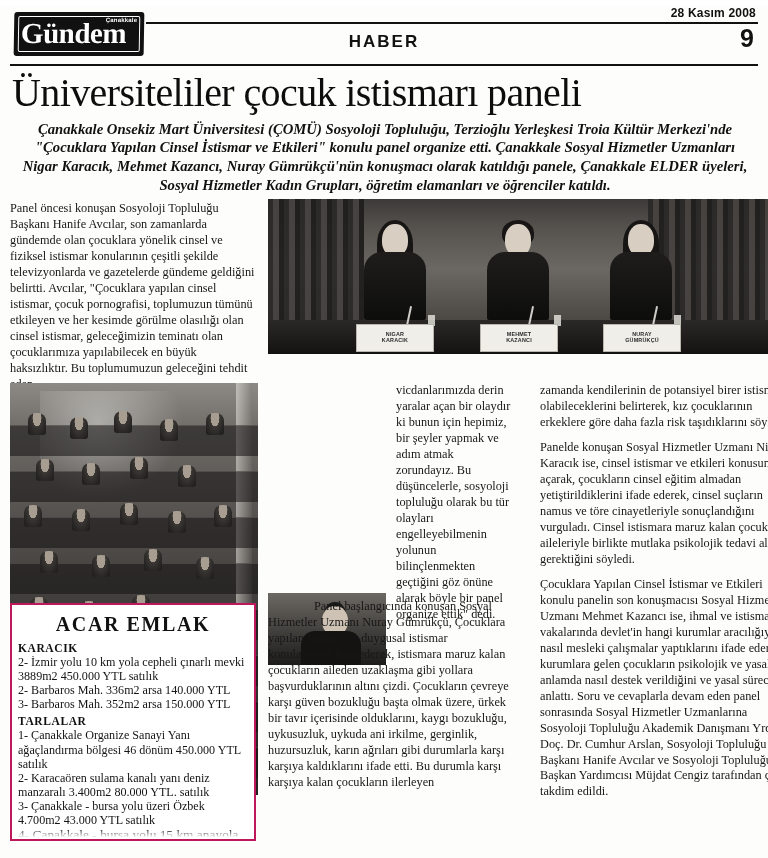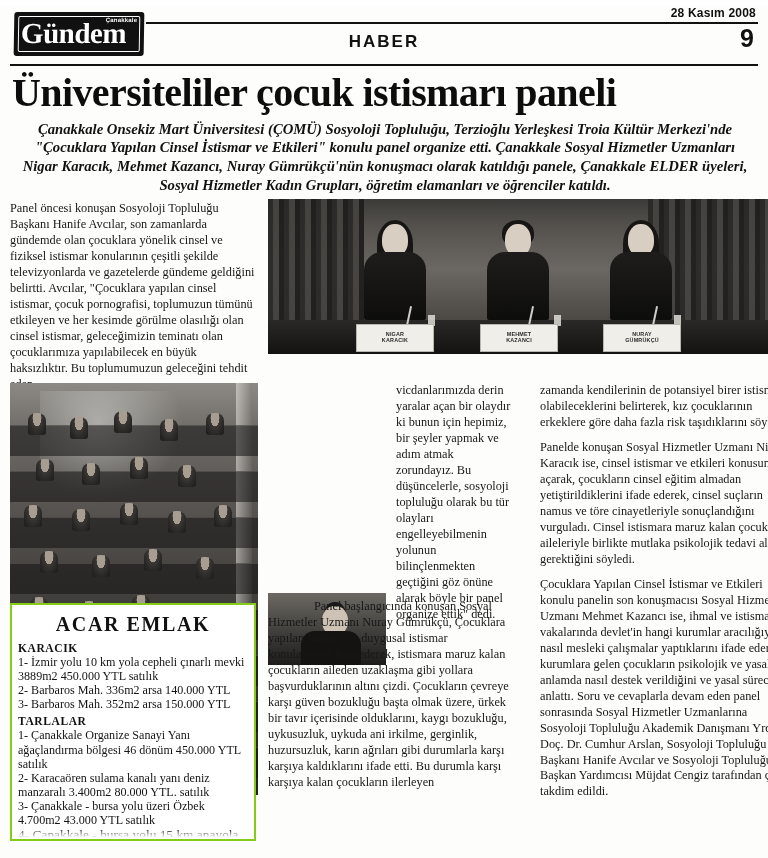--- a/index.html
+++ b/index.html
@@ -112,21 +112,21 @@
   }
   .masthead-rule-bottom {
     margin: 2px 10px 0 10px;
     border-top: 2.5px solid #111;
   }
 
   
   .headline {
     margin: 6px 12px 2px 12px;
     font-family: "Liberation Serif", serif;
-    font-weight: bold;
+    font-weight: normal;
     font-size: 40px;
     line-height: 1.04;
     letter-spacing: -0.6px;
     text-align: left;
     color: #0d0d0d;
   }
 
   
   .lead {
     margin: 6px 20px 6px 22px;
@@ -399,21 +399,21 @@
   .col-right p { margin: 0 0 9px 0; }
   .col-right p:last-child { margin-bottom: 0; }
 
   
   .ad-box {
     position: absolute;
     left: 0;
     top: 402px;
     width: 246px;
     height: 238px;
-    border: 2px solid #84cc16;
+    border: 2px solid #be185d;
     background: #fff;
     padding: 4px 6px 0 6px;
     box-sizing: border-box;
     overflow: hidden;
   }
   .ad-title {
     text-align: center;
     font-family: "Liberation Serif", serif;
     font-weight: bold;
     font-size: 20px;
@@ -583,21 +583,21 @@
     <div class="col-right col-text">
       <p>zamanda kendilerinin de potansiyel birer istismarcı olabileceklerini belirterek, kız çocuklarının erkeklere göre daha fazla risk taşıdıklarını söyledi.</p>
       <p>Panelde konuşan Sosyal Hizmetler Uzmanı Nigar Karacık ise, cinsel istismar ve etkileri konusunu açarak, çocukların cinsel eğitim almadan yetiştirildiklerini ifade ederek, cinsel suçların namus ve töre cinayetleriyle sonuçlandığını vurguladı. Cinsel istismara maruz kalan çocukların aileleriyle birlikte mutlaka psikolojik tedavi alması gerektiğini söyledi.</p>
       <p>Çocuklara Yapılan Cinsel İstismar ve Etkileri konulu panelin son konuşmacısı Sosyal Hizmetler Uzmanı Mehmet Kazancı ise, ihmal ve istismar vakalarında devlet'in hangi kurumlar aracılığıyla nasıl mesleki çalışmalar yaptıklarını ifade ederek, kurumlara gelen çocukların psikolojik ve yasal anlamda nasıl destek verildiğini ve yasal süreci anlattı. Soru ve cevaplarla devam eden panel sonrasında Sosyal Hizmetler Uzmanlarına Sosyoloji Topluluğu Akademik Danışmanı Yrd. Doç. Dr. Cumhur Arslan, Sosyoloji Topluluğu Başkanı Hanife Avcılar ve Sosyoloji Topluluğu Başkan Yardımcısı Müjdat Cengiz tarafından çiçek takdim edildi.</p>
     </div>
 
     <div class="ad-box">
       <div class="ad-title">ACAR EMLAK</div>
 
       <div class="ad-sec">KARACIK</div>
-      <p class="ad-item">1- İzmir yolu 10 km yola cepheli çınarlı mevki 3889m2 450.000 YTL satılık</p>
+      <p class="ad-item">2- İzmir yolu 10 km yola cepheli çınarlı mevki 3889m2 450.000 YTL satılık</p>
       <p class="ad-item">2- Barbaros Mah. 336m2 arsa 140.000 YTL</p>
       <p class="ad-item">3- Barbaros Mah. 352m2 arsa 150.000 YTL</p>
 
       <div class="ad-sec">TARLALAR</div>
       <p class="ad-item">1- Çanakkale Organize Sanayi Yanı ağaçlandırma bölgesi 46 dönüm 450.000 YTL satılık</p>
       <p class="ad-item">2- Karacaören sulama kanalı yanı deniz manzaralı 3.400m2 80.000 YTL. satılık</p>
       <p class="ad-item">3- Çanakkale - bursa yolu üzeri Özbek 4.700m2 43.000 YTL satılık</p>
       <p class="ad-item big">4- Çanakkale - bursa yolu 15.km anayola 105m</p>
 
       <div class="fade-bottom"></div>

